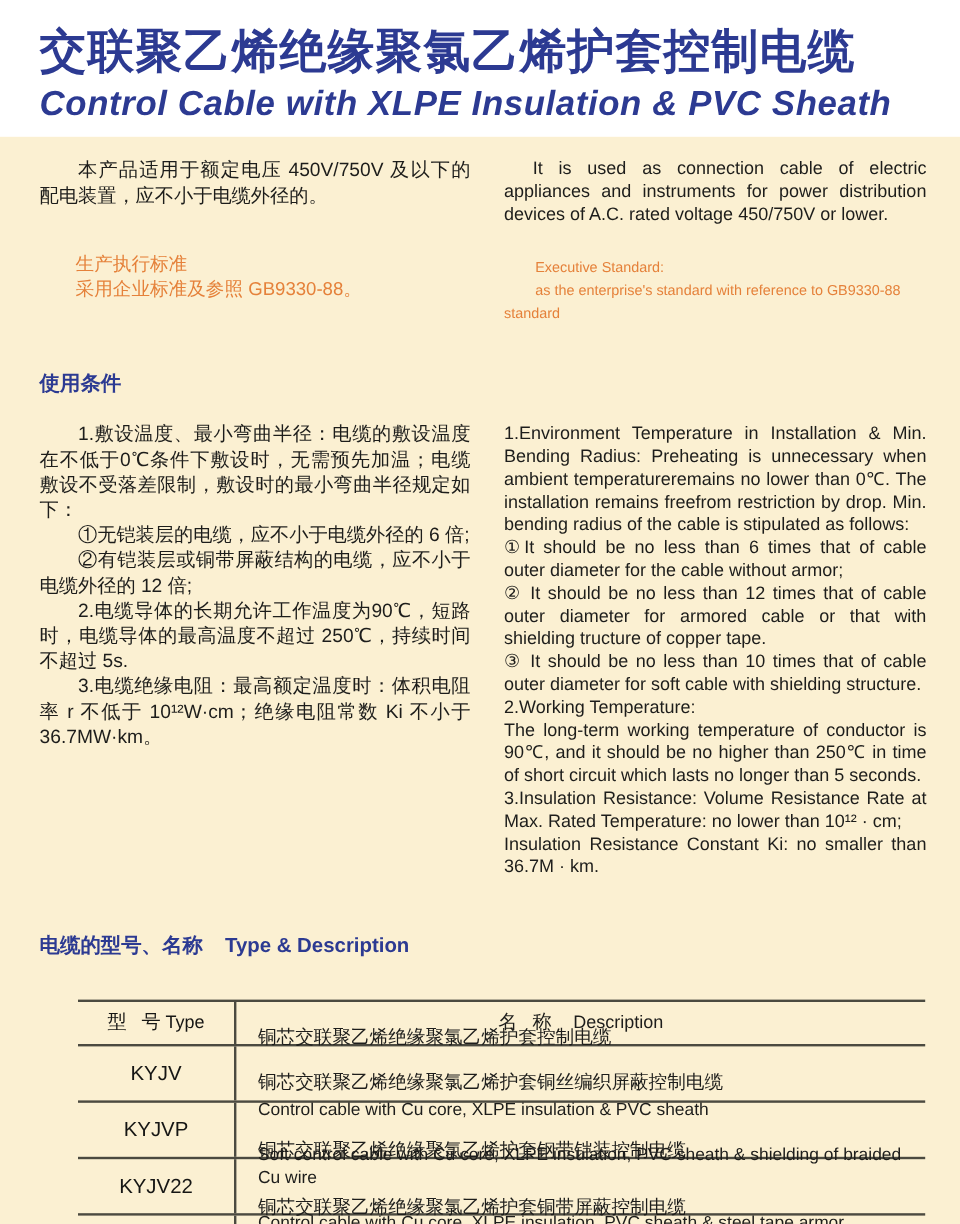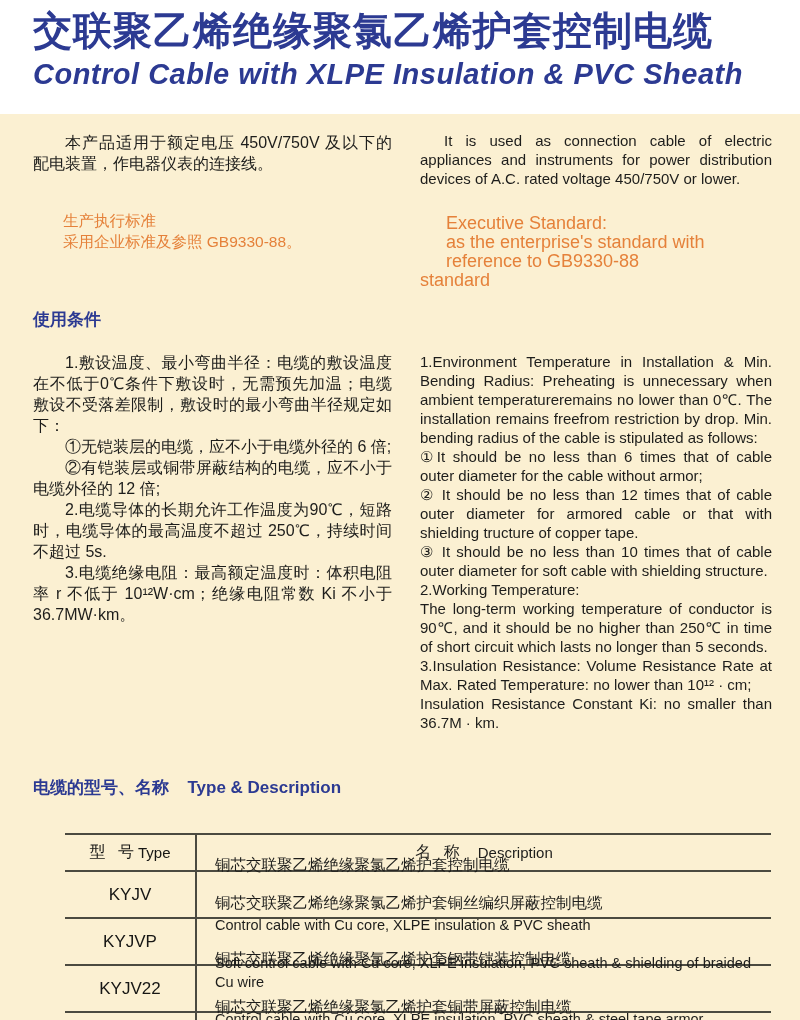--- a/index.html
+++ b/index.html
@@ -5,40 +5,40 @@
   * { box-sizing: border-box; }
   html, body { margin: 0; padding: 0; }
   body {
     width: 800px; height: 1020px;
     background: #fbf0d2;
     font-family: "Liberation Sans", sans-serif;
     color: #1d1d1b;
     overflow: hidden;
   }
   
-  .header { background: #ffffff; height: 114px; padding: 6px 20px 0 33px; }
+  .header { background: #ffffff; height: 114px; padding: 19px 20px 0 33px; }
   .title-zh {
     margin: 0; color: #2c3a92; font-weight: bold;
     font-size: 39px; line-height: 50px; letter-spacing: 1px;
   }
   .title-en {
     margin: 0; color: #2c3a92; font-weight: bold; font-style: italic;
     font-size: 29px; line-height: 36px; letter-spacing: 0.5px;
   }
   
   .content { padding: 0 28px 0 33px; }
   .cols { display: flex; gap: 28px; }
   .col-l { width: 359px; }
   .col-r { width: 352px; }
   
   .intro-row { height: 178px; }
   .intro-zh { margin: 18px 0 0 0; font-size: 16px; line-height: 21px; text-indent: 2em; text-align: justify; }
   .intro-en { margin: 17px 0 0 0; font-size: 15px; line-height: 19px; text-indent: 24px; text-align: justify; }
   .std-zh { margin: 36px 0 0 30px; color: #e5813a; font-size: 15.5px; line-height: 21px; }
-  .std-en { margin: 26px 0 0 0; color: #e5813a; font-size: 18px; line-height: 19px; }
+  .std-en { margin: 26px 0 0 0; color: #e5813a; font-size: 12px; line-height: 19px; }
   .std-indent { padding-left: 26px; }
   
   .sec-heads { display: flex; justify-content: flex-start; align-items: baseline; margin-top: 16px; }
   .head-navy { color: #2c3a92; font-weight: bold; font-size: 17px; }
   
   .wc-row { margin-top: 21px; }
   .wc-zh p { margin: 0; font-size: 16px; line-height: 21px; text-indent: 2em; text-align: justify; }
   .wc-en p { margin: 0; font-size: 15px; line-height: 19px; text-align: justify; }
   
   .type-head { margin-top: 44px; }
@@ -64,21 +64,21 @@
 
 <div class="header">
   <h1 class="title-zh">交联聚乙烯绝缘聚氯乙烯护套控制电缆</h1>
   <h1 class="title-en">Control Cable with XLPE Insulation &amp; PVC Sheath</h1>
 </div>
 
 <div class="content">
 
   <div class="cols intro-row">
     <div class="col-l">
-      <p class="intro-zh">本产品适用于额定电压 450V/750V 及以下的配电装置，作电器仪表的连接线。</p>
+      <p class="intro-zh">本产品适用于额定电压 450V/750V 及以下的配电装置，应不小于电缆外径的。</p>
       <div class="std-zh">
         <div>生产执行标准</div>
         <div>采用企业标准及参照 GB9330-88。</div>
       </div>
     </div>
     <div class="col-r">
       <p class="intro-en">It is used as connection cable of electric appliances and instruments for power distribution devices of A.C. rated voltage 450/750V or lower.</p>
       <div class="std-en">
         <div class="std-indent">Executive Standard:</div>
         <div class="std-indent">as the enterprise's standard with reference to  GB9330-88</div>

